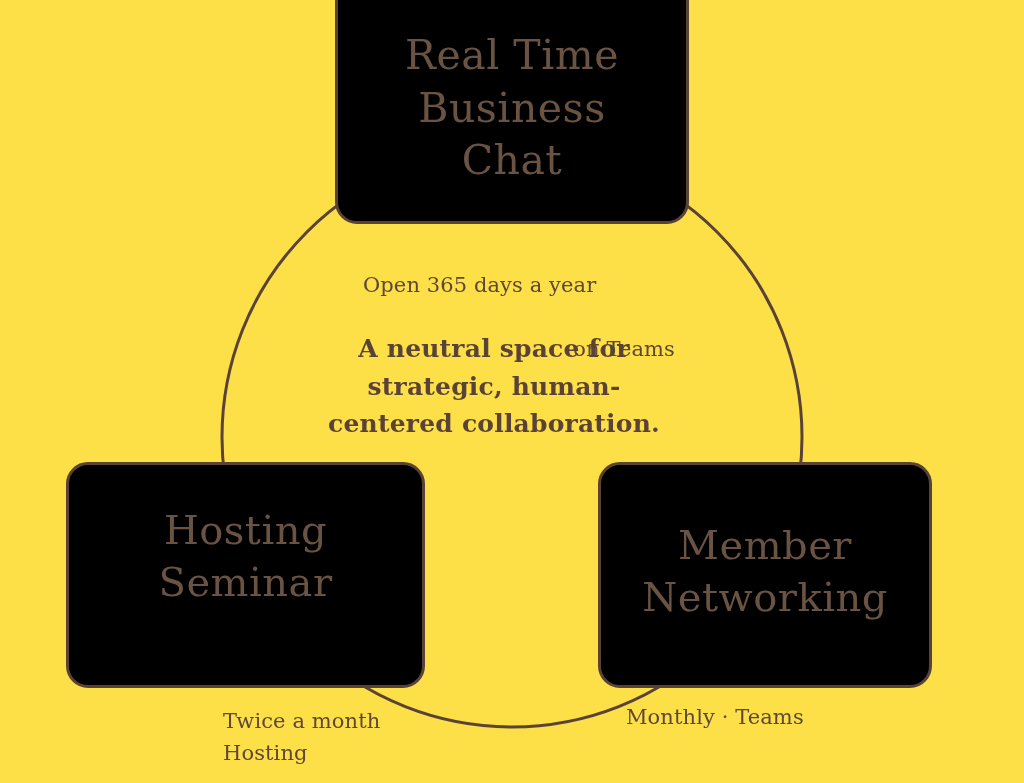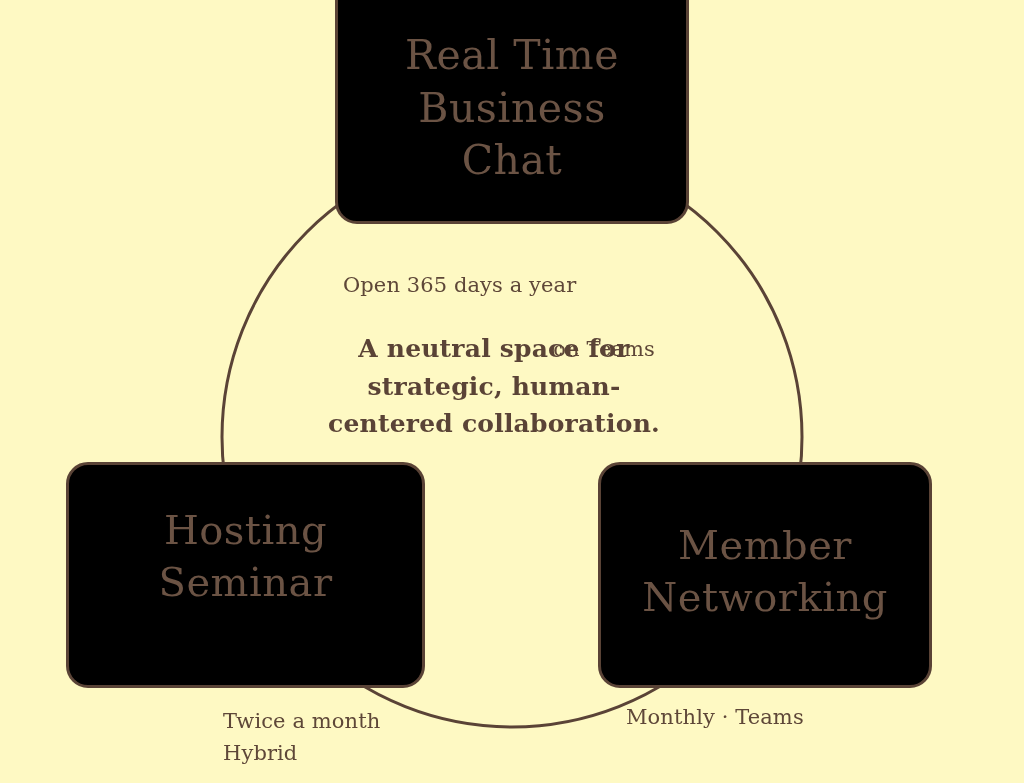--- a/index.html
+++ b/index.html
@@ -8,21 +8,21 @@
     padding: 0;
     background: #000000;
   }
   body {
     font-family: "DejaVu Serif", serif;
   }
   .canvas {
     position: relative;
     width: 1024px;
     height: 783px;
-    background: #fef9c3;
+    background: #fde047;
     overflow: hidden;
   }
   .arc-layer {
     position: absolute;
     left: 0;
     top: 0;
     width: 1024px;
     height: 783px;
   }
   .node {
@@ -89,21 +89,21 @@
   .caption {
     position: absolute;
     color: #5e4738;
     font-family: "DejaVu Serif", serif;
     font-size: 21px;
     line-height: 1.52;
     white-space: pre-line;
     letter-spacing: 0.1px;
   }
   #caption-chat {
-    left: 343px;
+    left: 363px;
     top: 238px;
     width: 312px;
     text-align: right;
   }
   #caption-chat .first-line {
     display: block;
     text-align: left;
   }
   #caption-chat .second-line {
     display: block;
@@ -157,21 +157,21 @@
   <div id="center-statement">A neutral space for
 strategic, human-
 centered collaboration.</div>
 
   <div class="node" id="node-seminar">
     <span class="node-label">Hosting
 Seminar</span>
   </div>
 
   <div class="caption" id="caption-seminar">Twice a month
-Hybrid</div>
+Hosting</div>
 
   <div class="node" id="node-networking">
     <span class="node-label">Member
 Networking</span>
   </div>
 
   <div class="caption" id="caption-networking">Monthly · Teams</div>
 
 </div>
 

